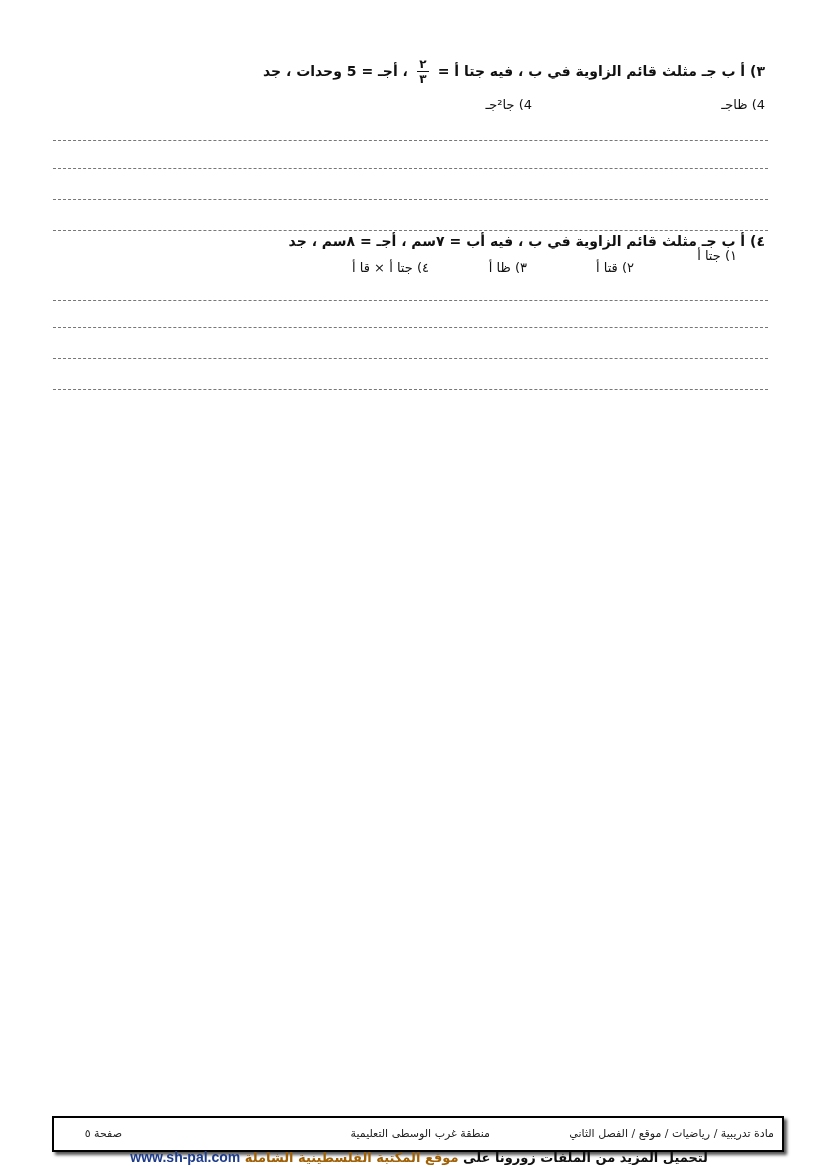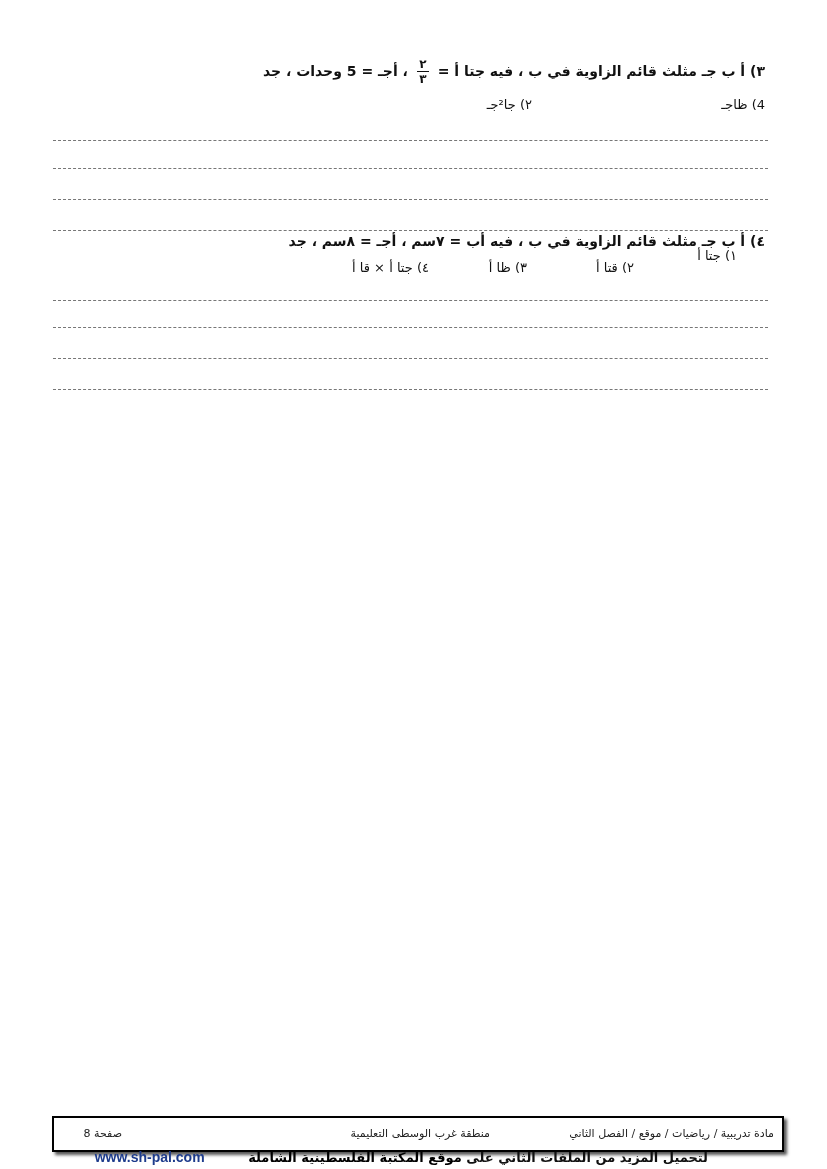--- a/index.html
+++ b/index.html
@@ -31,38 +31,38 @@
       box-shadow: 3px 3px 3px #555;
       direction: rtl; font-size: 11px; font-family: "DejaVu Sans", sans-serif;
     }
     .footer-box span { position: absolute; top: 9px; white-space: nowrap; color: #222; }
     .banner {
       position: absolute; left: 118px; top: 1149px; width: 590px; height: 18px;
       direction: rtl; font-size: 13px; font-weight: bold; white-space: nowrap;
       font-family: "DejaVu Sans", sans-serif;
     }
     .banner .dark { color: #111; }
-    .banner .red { color: #000000; margin-left: 39px; }
+    .banner .red { color: #a16207; }
     .banner .url { color: #1e3c8c; font-family: "Liberation Sans", sans-serif; font-size: 14px; }
   </style>
 </head>
 <body>
 
 <div class="q" style="right:62px; top:58px;">
   <span>٣)</span>
   <span>أ ب جـ  مثلث قائم الزاوية في ب ، فيه جتا أ =</span>
   <span class="frac">
     <span>٢</span>
     <span class="bar"></span>
     <span>٣</span>
   </span>
   <span>،  أجـ = 5 وحدات ، جد</span>
 </div>
 <div class="sub" style="right:62px; top:97px;">4) ظاجـ</div>
-<div class="sub" style="right:295px; top:97px;">٢) جا²جـ</div>
+<div class="sub" style="right:295px; top:97px;">4) جا²جـ</div>
 
 <div class="rule" style="top:140px;"></div>
 <div class="rule" style="top:168px;"></div>
 <div class="rule" style="top:199px;"></div>
 <div class="rule" style="top:230px;"></div>
 
 <div class="q" style="right:62px; top:233px;">
   <span>٤)</span>
   <span>أ ب جـ  مثلث قائم الزاوية في ب ، فيه أب = ٧سم ، أجـ = ٨سم ، جد</span>
 </div>
@@ -72,20 +72,20 @@
 <div class="sub" style="right:398px; top:260px;">٤) جتا أ × قا أ</div>
 
 <div class="rule" style="top:300px;"></div>
 <div class="rule" style="top:327px;"></div>
 <div class="rule" style="top:358px;"></div>
 <div class="rule" style="top:389px;"></div>
 
 <div class="footer-box">
   <span style="right:8px;">مادة تدريبية / رياضيات / موقع / الفصل الثاني</span>
   <span style="right:292px;">منطقة غرب الوسطى التعليمية</span>
-  <span style="right:660px;">صفحة 8</span>
+  <span style="right:660px;">صفحة ٥</span>
 </div>
 
 <div class="banner">
-  <span class="dark">لتحميل المزيد من الملفات الثاني على</span>
+  <span class="dark">لتحميل المزيد من الملفات زورونا على</span>
   <span class="red">موقع المكتبة الفلسطينية الشاملة</span>
   <span class="url">www.sh-pal.com</span>
 </div>
 
 </body></html>

